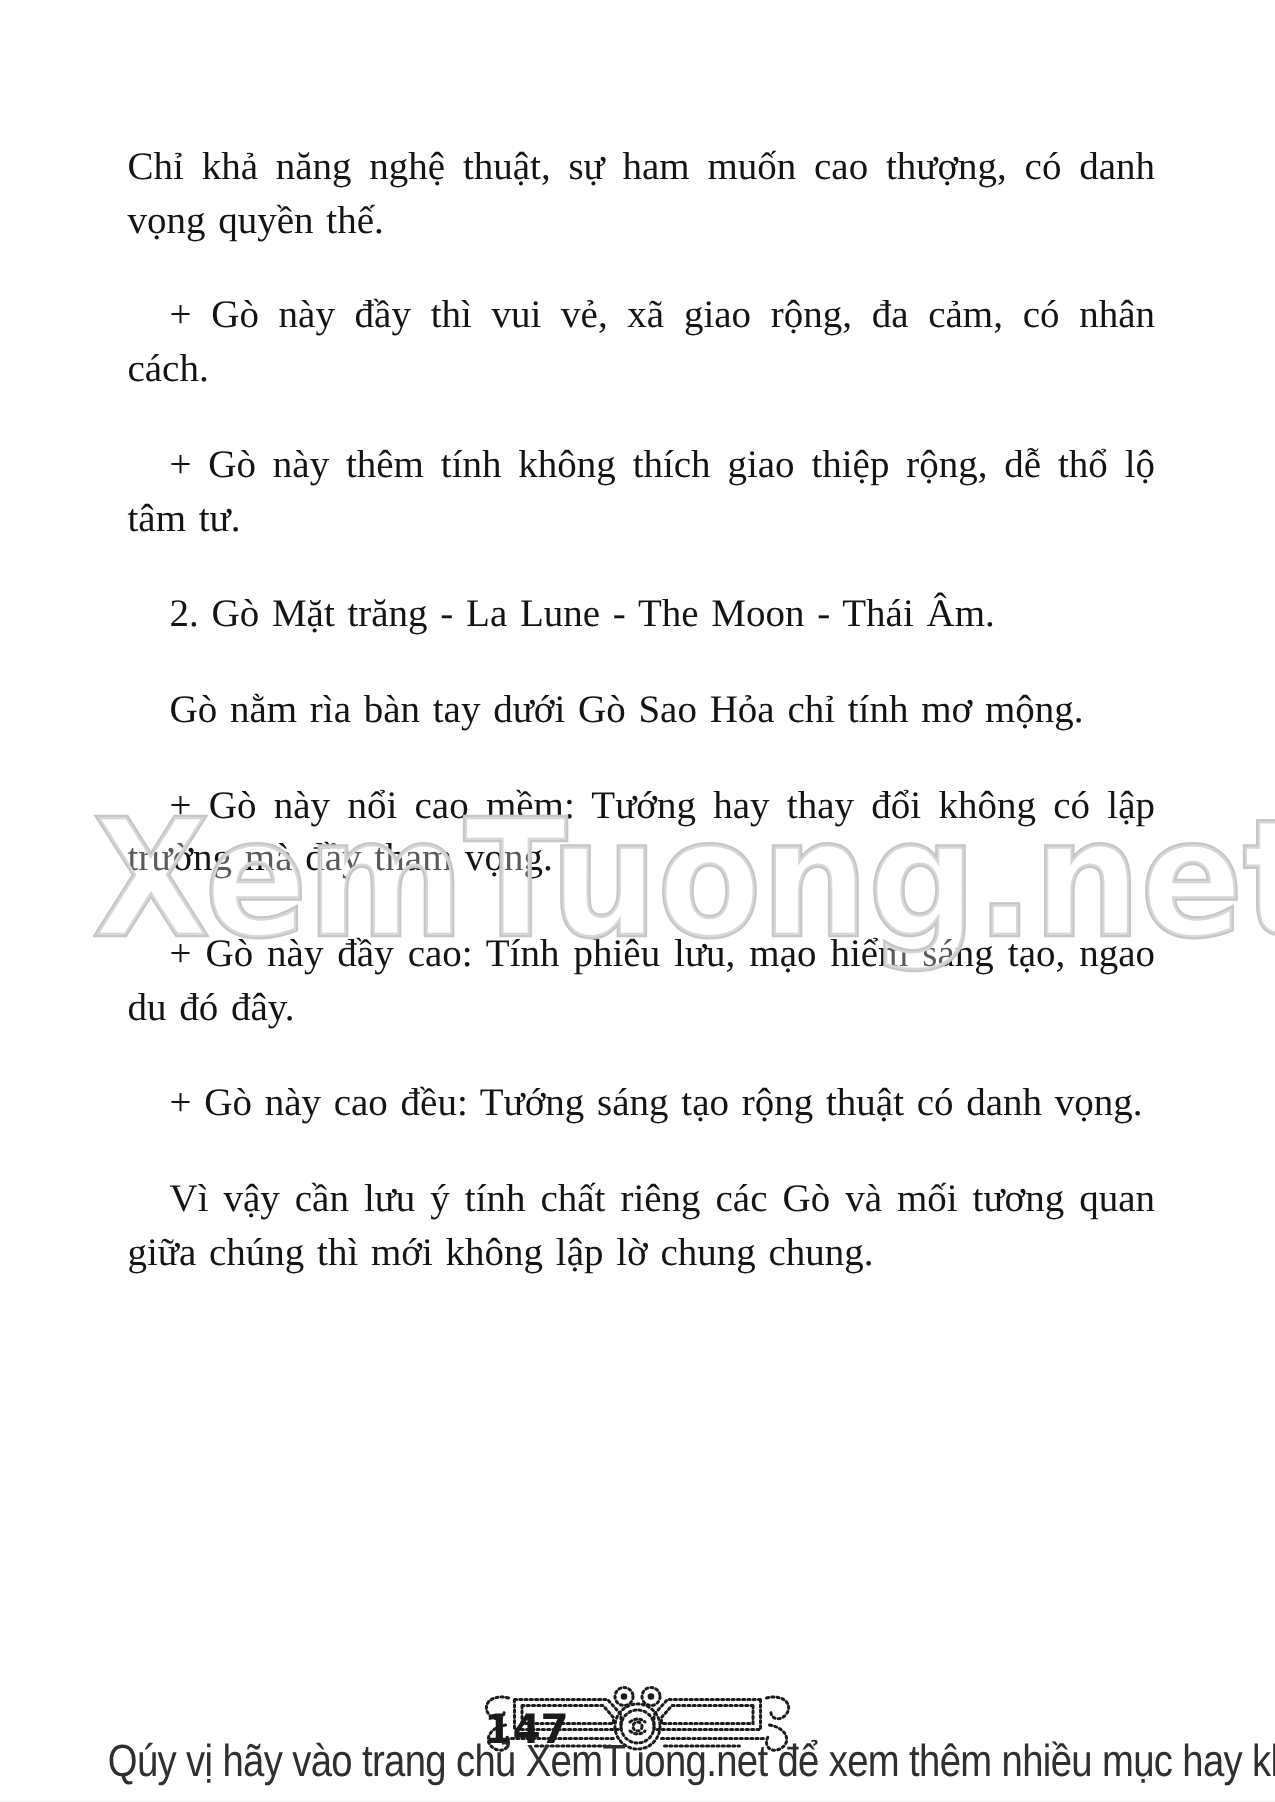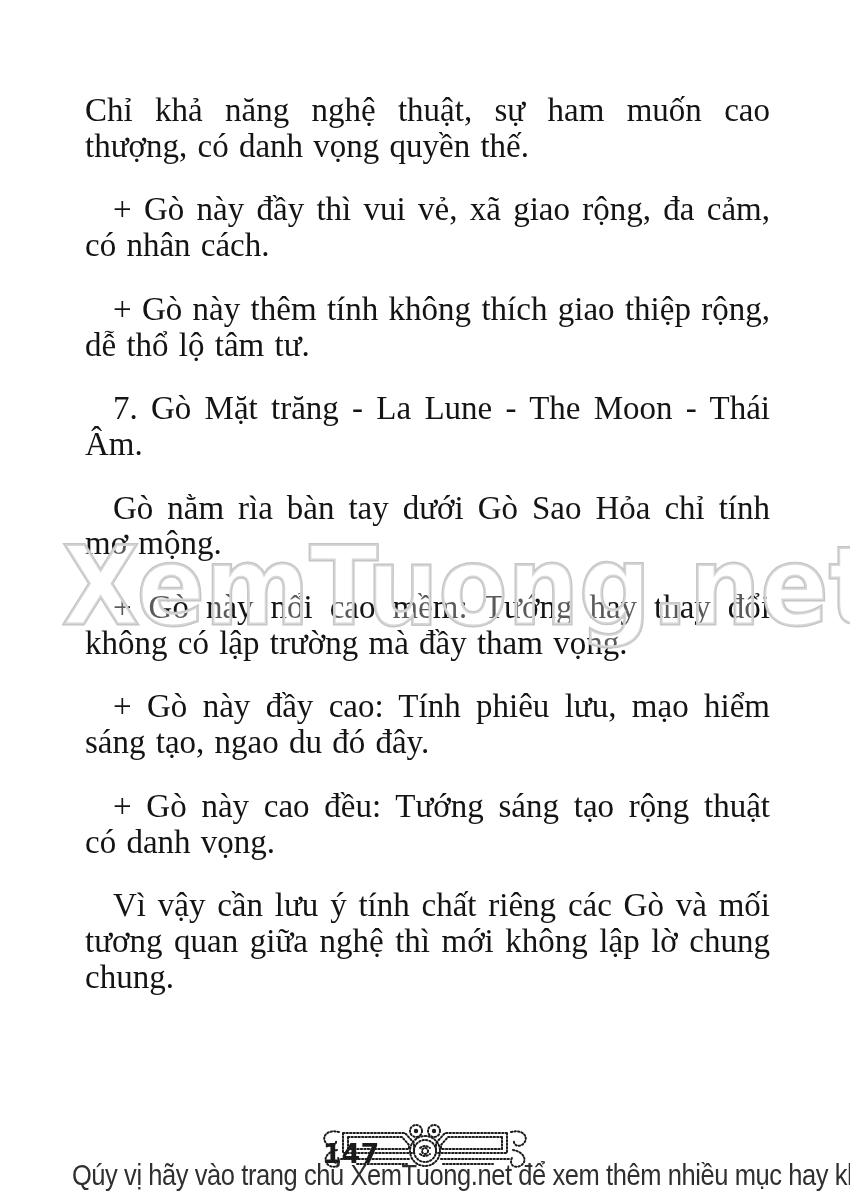--- a/index.html
+++ b/index.html
@@ -10,21 +10,21 @@
     margin: 0 auto;
     background: #ffffff;
     overflow: hidden;
     font-family: "Liberation Serif", serif;
   }
   .body-text {
     position: absolute;
     left: 85px;
     top: 93px;
     width: 685px;
-    font-size: 33px;
+    font-size: 26px;
     line-height: 35.7px;
     color: #141414;
     text-align: justify;
     word-spacing: 2px;
   }
   .body-text p { margin: 0; }
   .body-text p.indent { text-indent: 28px; margin-top: 28px; }
   .watermark {
     position: absolute;
     left: 62px;
@@ -85,26 +85,26 @@
 </head>
 <body>
 
 <div class="page">
 
   <div class="body-text">
 
   <p>Chỉ khả năng nghệ thuật, sự ham muốn cao thượng, có danh vọng quyền thế.</p>
       <p class="indent">+ Gò này đầy thì vui vẻ, xã giao rộng, đa cảm, có nhân cách.</p>
       <p class="indent">+ Gò này thêm tính không thích giao thiệp rộng, dễ thổ lộ tâm tư.</p>
-      <p class="indent">7. Gò Mặt trăng - La Lune - The Moon - Thái Âm.</p>
+      <p class="indent">2. Gò Mặt trăng - La Lune - The Moon - Thái Âm.</p>
       <p class="indent">Gò nằm rìa bàn tay dưới Gò Sao Hỏa chỉ tính mơ mộng.</p>
       <p class="indent">+ Gò này nổi cao mềm: Tướng hay thay đổi không có lập trường mà đầy tham vọng.</p>
       <p class="indent">+ Gò này đầy cao: Tính phiêu lưu, mạo hiểm sáng tạo, ngao du đó đây.</p>
       <p class="indent">+ Gò này cao đều: Tướng sáng tạo rộng thuật có danh vọng.</p>
-      <p class="indent">Vì vậy cần lưu ý tính chất riêng các Gò và mối tương quan giữa nghệ thì mới không lập lờ chung chung.</p>
+      <p class="indent">Vì vậy cần lưu ý tính chất riêng các Gò và mối tương quan giữa chúng thì mới không lập lờ chung chung.</p>
     </div>
 
   <div class="watermark">XemTuong.net</div>
 
   <div class="page-number">147</div>
 
   <svg class="ornament" viewBox="0 0 216 50" xmlns="http://www.w3.org/2000/svg">
     <g fill="none" stroke="#1b1b1b" stroke-width="2" stroke-dasharray="1.4 2.1" stroke-linecap="round">
 
       <path d="M22,10 C10,7 4,15 9,21 C13,26 20,24 19,18"></path>

